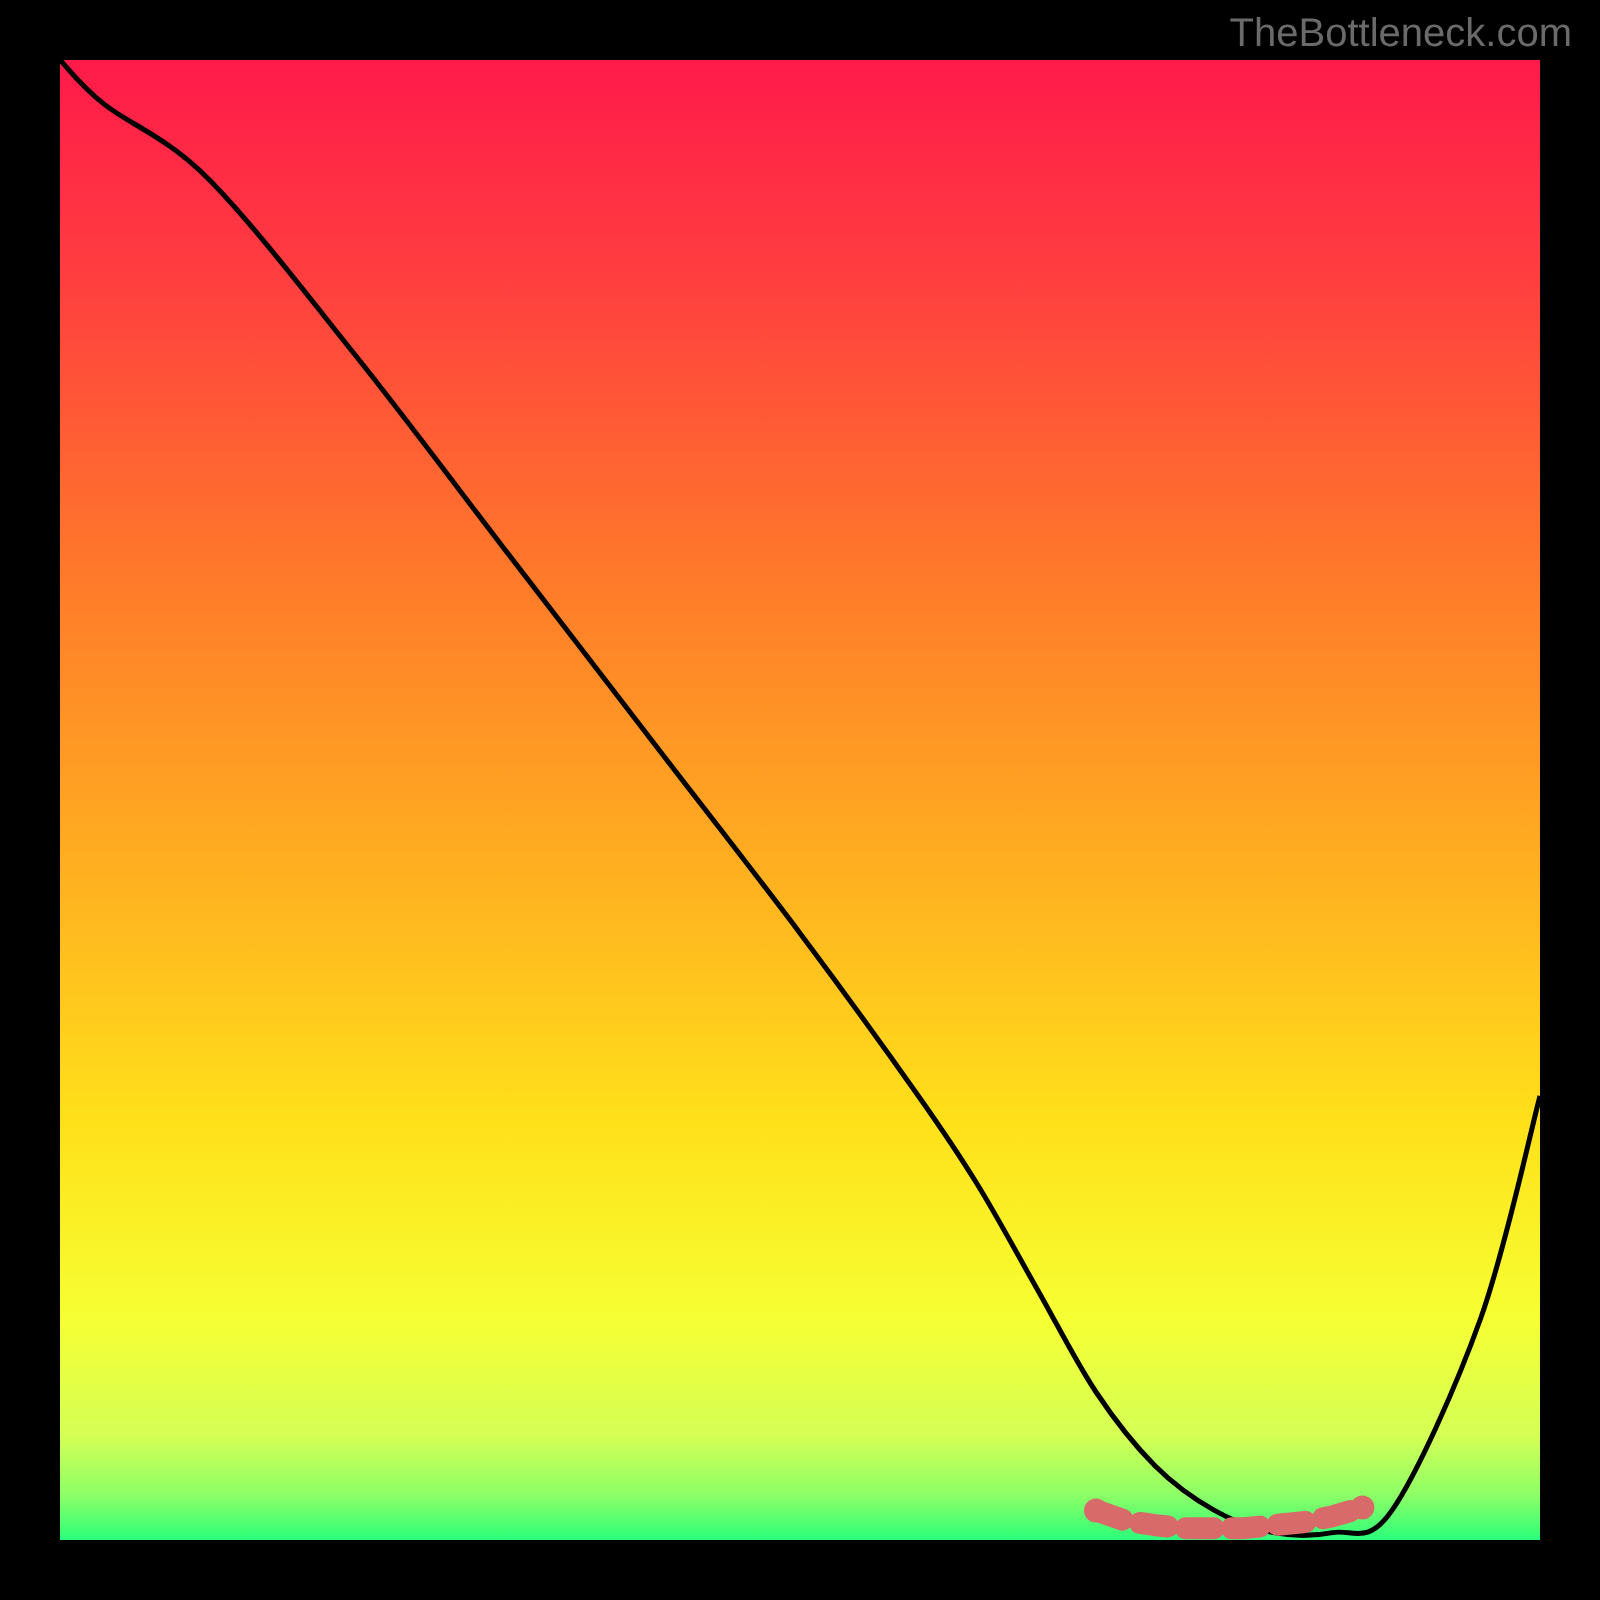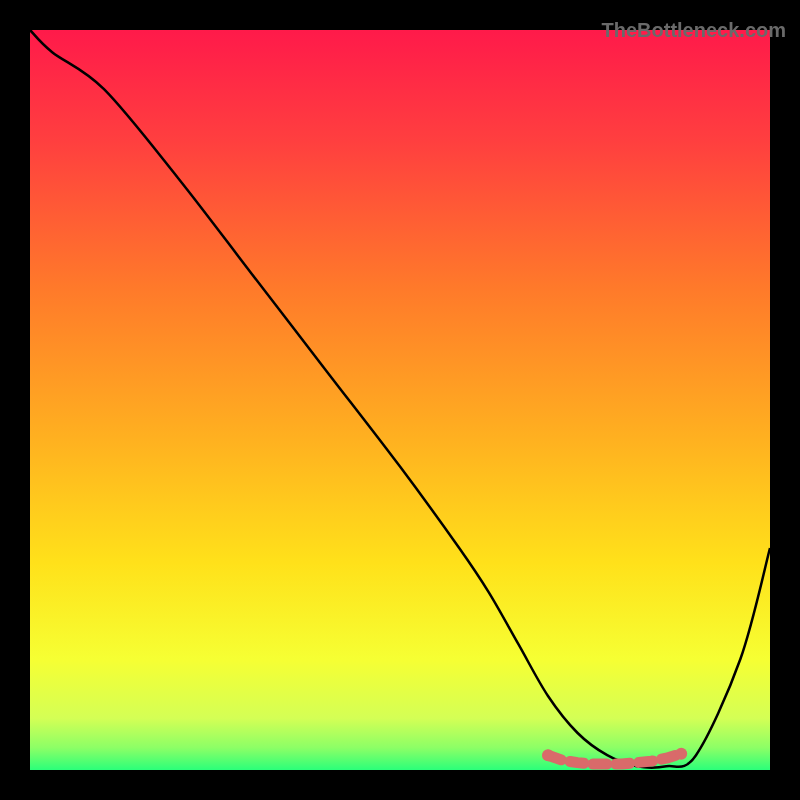--- a/index.html
+++ b/index.html
@@ -16,23 +16,22 @@
     width: 800px;
     height: 800px;
     background: #000;
   }
   .watermark {
     position: absolute;
     top: 6px;
     right: 14px;
     color: #6a6a6a;
     font-size: 20px;
-    font-weight: bold;
+    font-weight: normal;
     z-index: 10;
-    margin-top: 13px;
   }
   svg {
     display: block;
   }
 </style>
 </head>
 <body>
 
 <div class="container">
   <div class="watermark">TheBottleneck.com</div>

